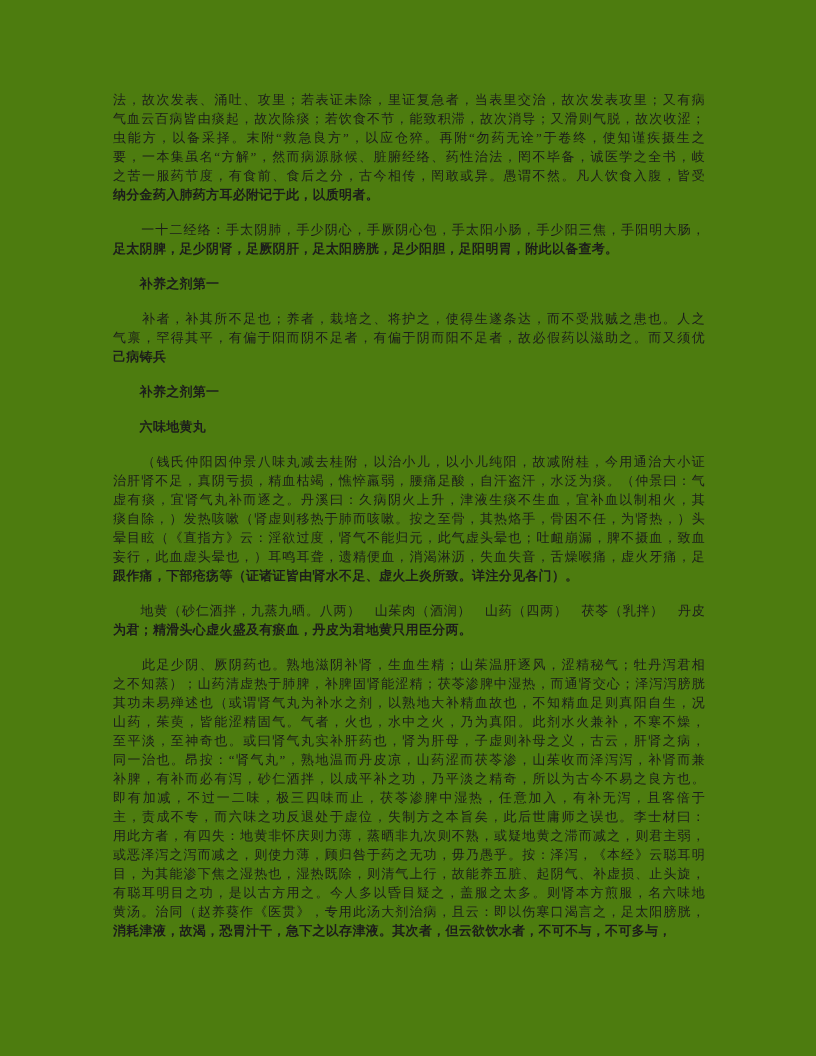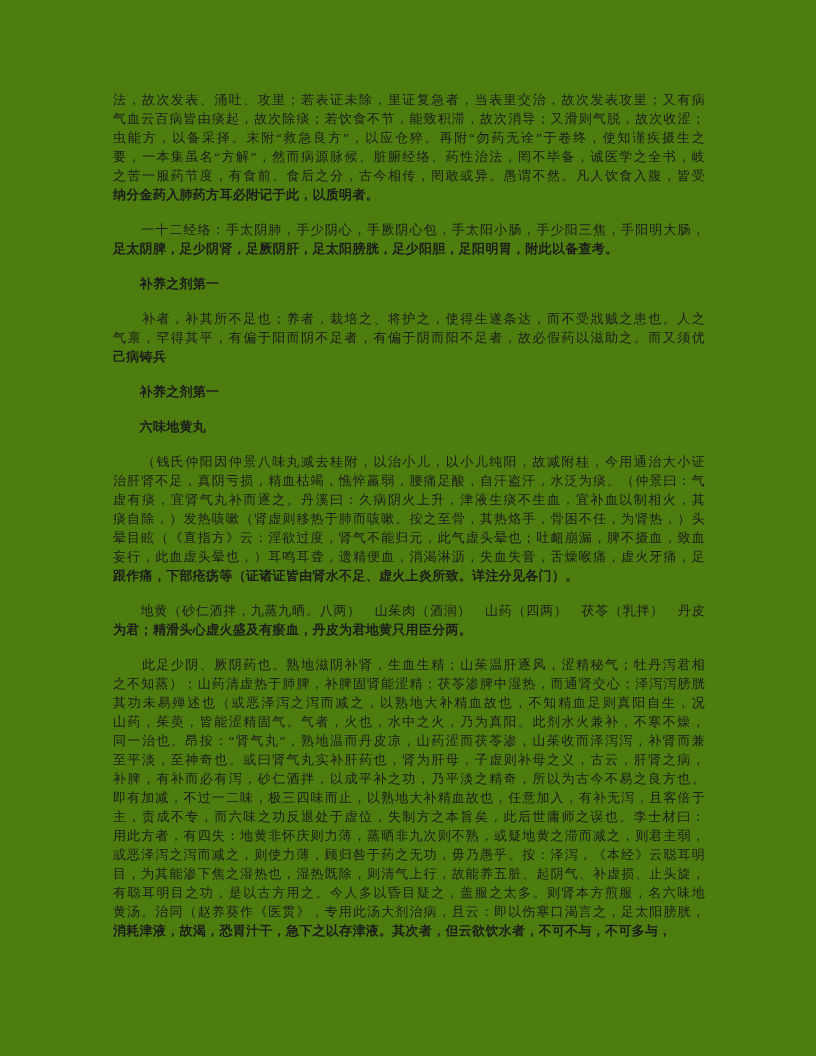--- a/index.html
+++ b/index.html
@@ -82,26 +82,26 @@
         <div class="line">妄行，此血虚头晕也，）耳鸣耳聋，遗精便血，消渴淋沥，失血失音，舌燥喉痛，虚火牙痛，足</div>
         <div class="line last">跟作痛，下部疮疡等（证诸证皆由肾水不足、虚火上炎所致。详注分见各门）。</div>
       </div>
       <div class="paragraph">
         <div class="line">　　地黄（砂仁酒拌，九蒸九晒。八两）　山茱肉（酒润）　山药（四两）　茯苓（乳拌）　丹皮</div>
         <div class="line last">为君；精滑头心虚火盛及有瘀血，丹皮为君地黄只用臣分两。</div>
       </div>
       <div class="paragraph">
         <div class="line">　　此足少阴、厥阴药也。熟地滋阴补肾，生血生精；山茱温肝逐风，涩精秘气；牡丹泻君相</div>
         <div class="line">之不知蒸）；山药清虚热于肺脾，补脾固肾能涩精；茯苓渗脾中湿热，而通肾交心；泽泻泻膀胱</div>
-        <div class="line">其功未易殚述也（或恶泽泻之泻而减之，以熟地大补精血故也，不知精血足则真阳自生，况</div>
+        <div class="line">其功未易殚述也（或谓肾气丸为补水之剂，以熟地大补精血故也，不知精血足则真阳自生，况</div>
         <div class="line">山药，茱萸，皆能涩精固气。气者，火也，水中之火，乃为真阳。此剂水火兼补，不寒不燥，</div>
+        <div class="line">至平淡，至神奇也。或曰肾气丸实补肝药也，肾为肝母，子虚则补母之义，古云，肝肾之病，</div>
         <div class="line">同一治也。昂按：“肾气丸”，熟地温而丹皮凉，山药涩而茯苓渗，山茱收而泽泻泻，补肾而兼</div>
-        <div class="line">至平淡，至神奇也。或曰肾气丸实补肝药也，肾为肝母，子虚则补母之义，古云，肝肾之病，</div>
         <div class="line">补脾，有补而必有泻，砂仁酒拌，以成平补之功，乃平淡之精奇，所以为古今不易之良方也。</div>
-        <div class="line">即有加减，不过一二味，极三四味而止，以熟地大补精血故也，任意加入，有补无泻，且客倍于</div>
+        <div class="line">即有加减，不过一二味，极三四味而止，茯苓渗脾中湿热，任意加入，有补无泻，且客倍于</div>
         <div class="line">主，责成不专，而六味之功反退处于虚位，失制方之本旨矣，此后世庸师之误也。李士材曰：</div>
         <div class="line">用此方者，有四失：地黄非怀庆则力薄，蒸晒非九次则不熟，或疑地黄之滞而减之，则君主弱，</div>
         <div class="line">或恶泽泻之泻而减之，则使力薄，顾归咎于药之无功，毋乃愚乎。按：泽泻，《本经》云聪耳明</div>
         <div class="line">目，为其能渗下焦之湿热也，湿热既除，则清气上行，故能养五脏、起阴气、补虚损、止头旋，</div>
         <div class="line">有聪耳明目之功，是以古方用之。今人多以昏目疑之，盖服之太多。则肾本方煎服，名六味地</div>
         <div class="line">黄汤。治同（赵养葵作《医贯》，专用此汤大剂治病，且云：即以伤寒口渴言之，足太阳膀胱，</div>
         <div class="line last">消耗津液，故渴，恐胃汁干，急下之以存津液。其次者，但云欲饮水者，不可不与，不可多与，</div>
       </div>
     </div>
 </div>

